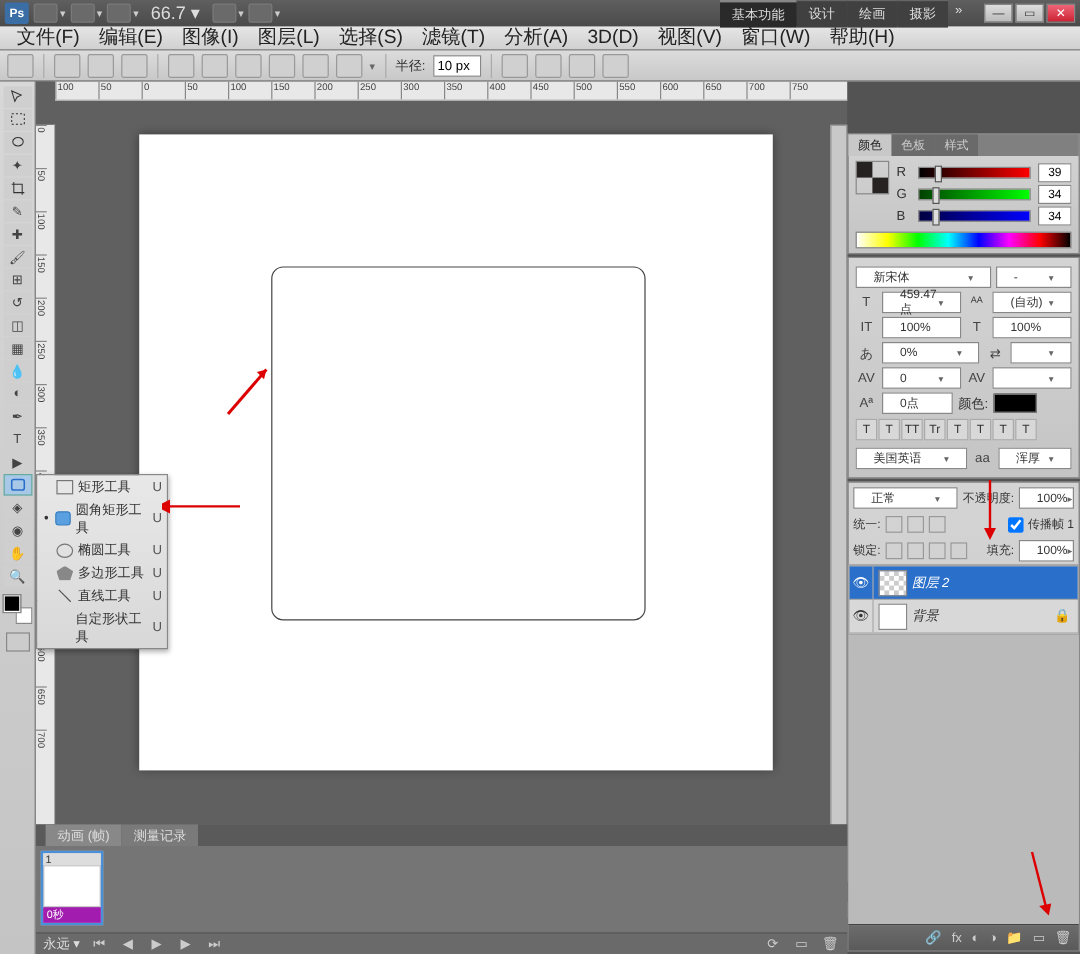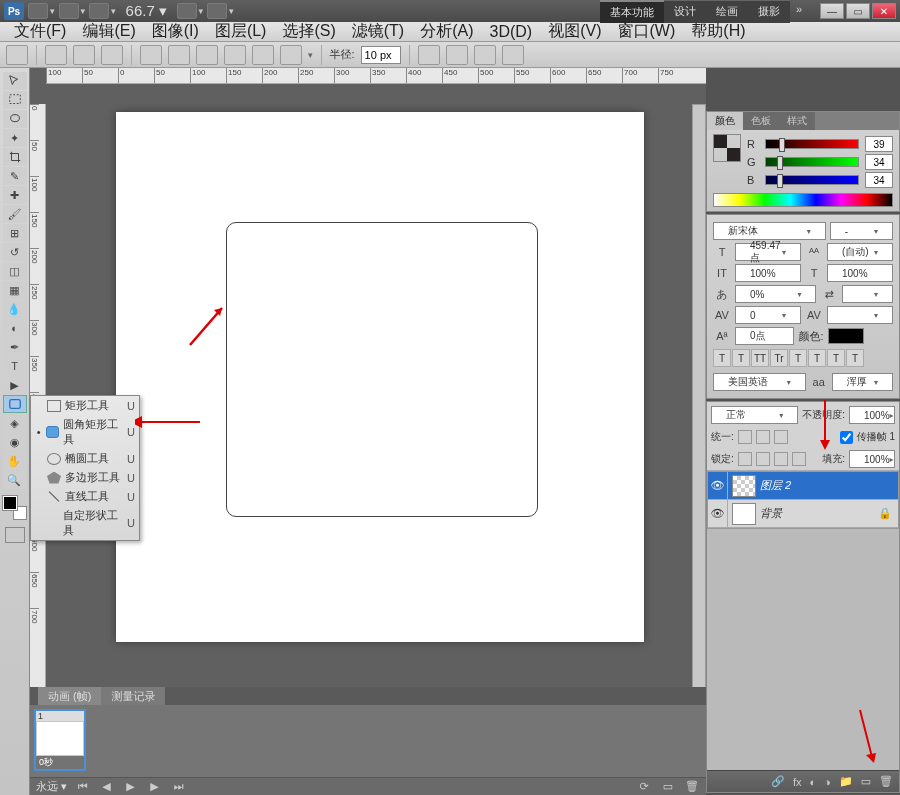--- a/index.html
+++ b/index.html
@@ -67,21 +67,21 @@
 
 .anim-area { position: absolute; left: 0; right: 0; bottom: 0; height: 108px; background: #757575; display: flex; flex-direction: column; }
 .anim-tabs { height: 18px; background: #5a5a5a; display: flex; align-items: flex-start; padding-left: 8px; gap: 0; }
 .anim-tab { background: #7a7a7a; color: #ddd; padding: 2px 10px; font-size: 11px; }
 .anim-tab.active { background: #888; }
 .anim-body { flex: 1; background: #757575; padding: 4px; display: flex; }
 .frame { width: 52px; height: 62px; background: #c8c8c8; border: 1px solid #444; display: flex; flex-direction: column; }
 .frame.sel { border: 2px solid #4a90d9; }
 .frame-num { font-size: 9px; padding: 0 2px; background: #ddd; }
 .frame-thumb { flex: 1; background: #fff; margin: 1px; }
-.frame-time { font-size: 9px; color: #fff; text-align: left; padding-left:3px; background: #737373; }
+.frame-time { font-size: 9px; color: #fff; text-align: left; padding-left:3px; background: #a21caf; }
 .anim-ctrl { height: 18px; background: #6a6a6a; display: flex; align-items: center; padding: 0 6px; gap: 8px; color: #ddd; font-size: 11px; border-top:1px solid #555;}
 .anim-btn { width: 16px; height: 14px; color: #ccc; display: flex; align-items: center; justify-content: center; }
 
 .panels { width: 194px; background: #535353; display: flex; flex-direction: column; margin-top: 43px; }
 .panel { background: linear-gradient(#d4d4d4,#c4c4c4); border: 1px solid #888; margin-bottom: 2px; }
 .panel-tabs { height: 18px; background: #808080; display: flex; align-items: flex-end; }
 .ptab { background: #6a6a6a; color: #ccc; padding: 2px 8px; font-size: 10px; }
 .ptab.active { background: #c8c8c8; color: #222; }
 .panel-body { padding: 4px 6px; font-size: 11px; }
 

